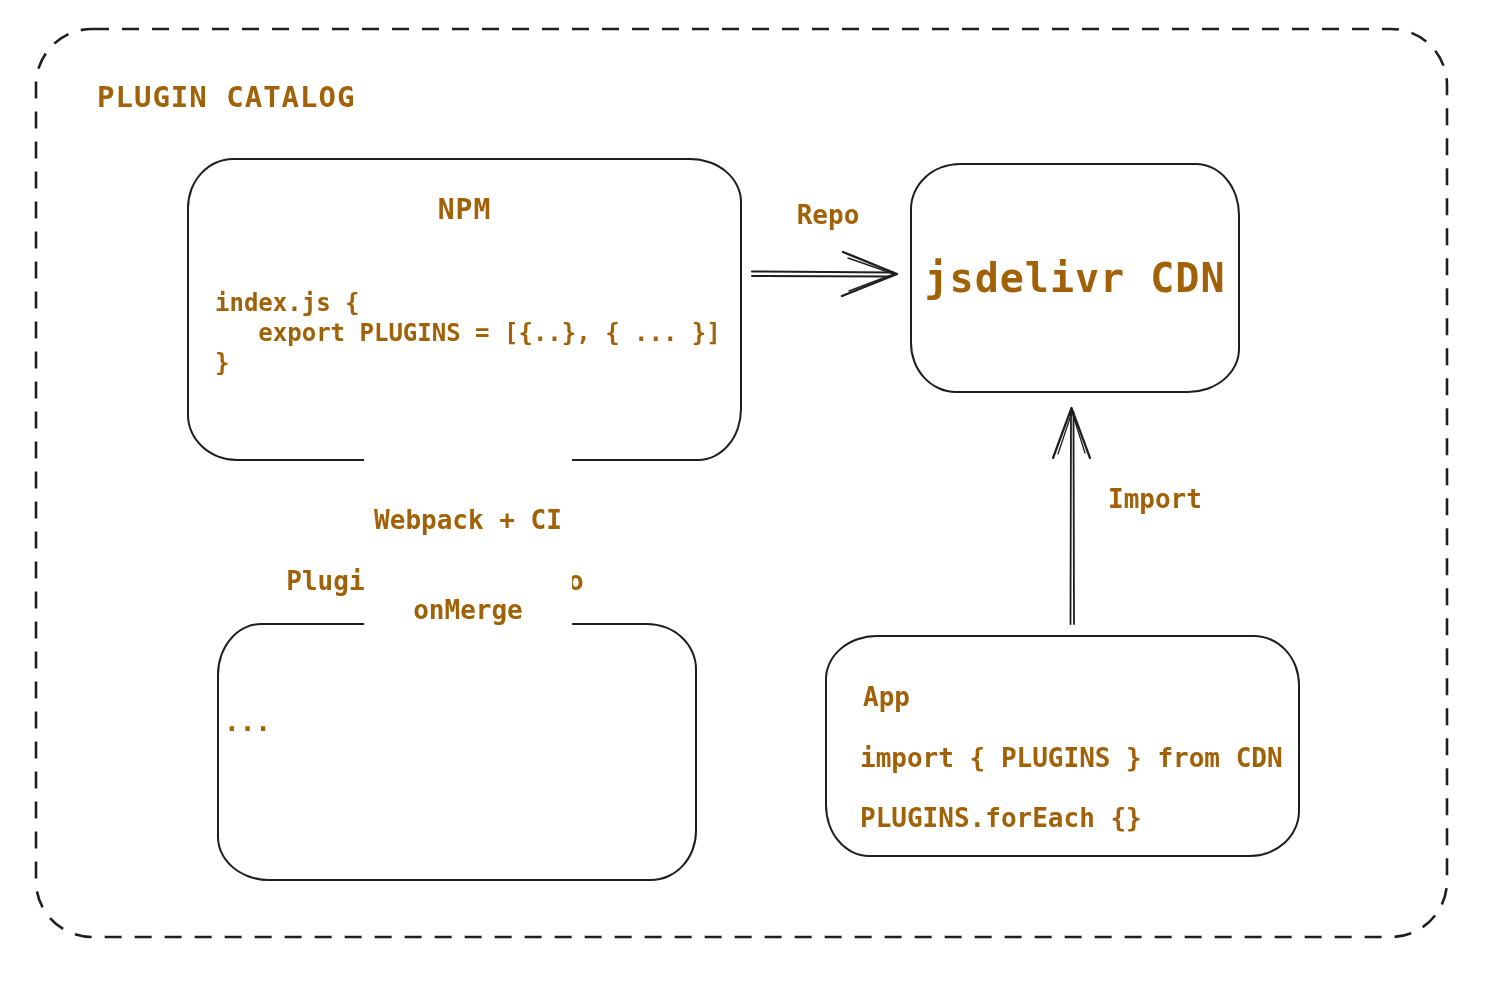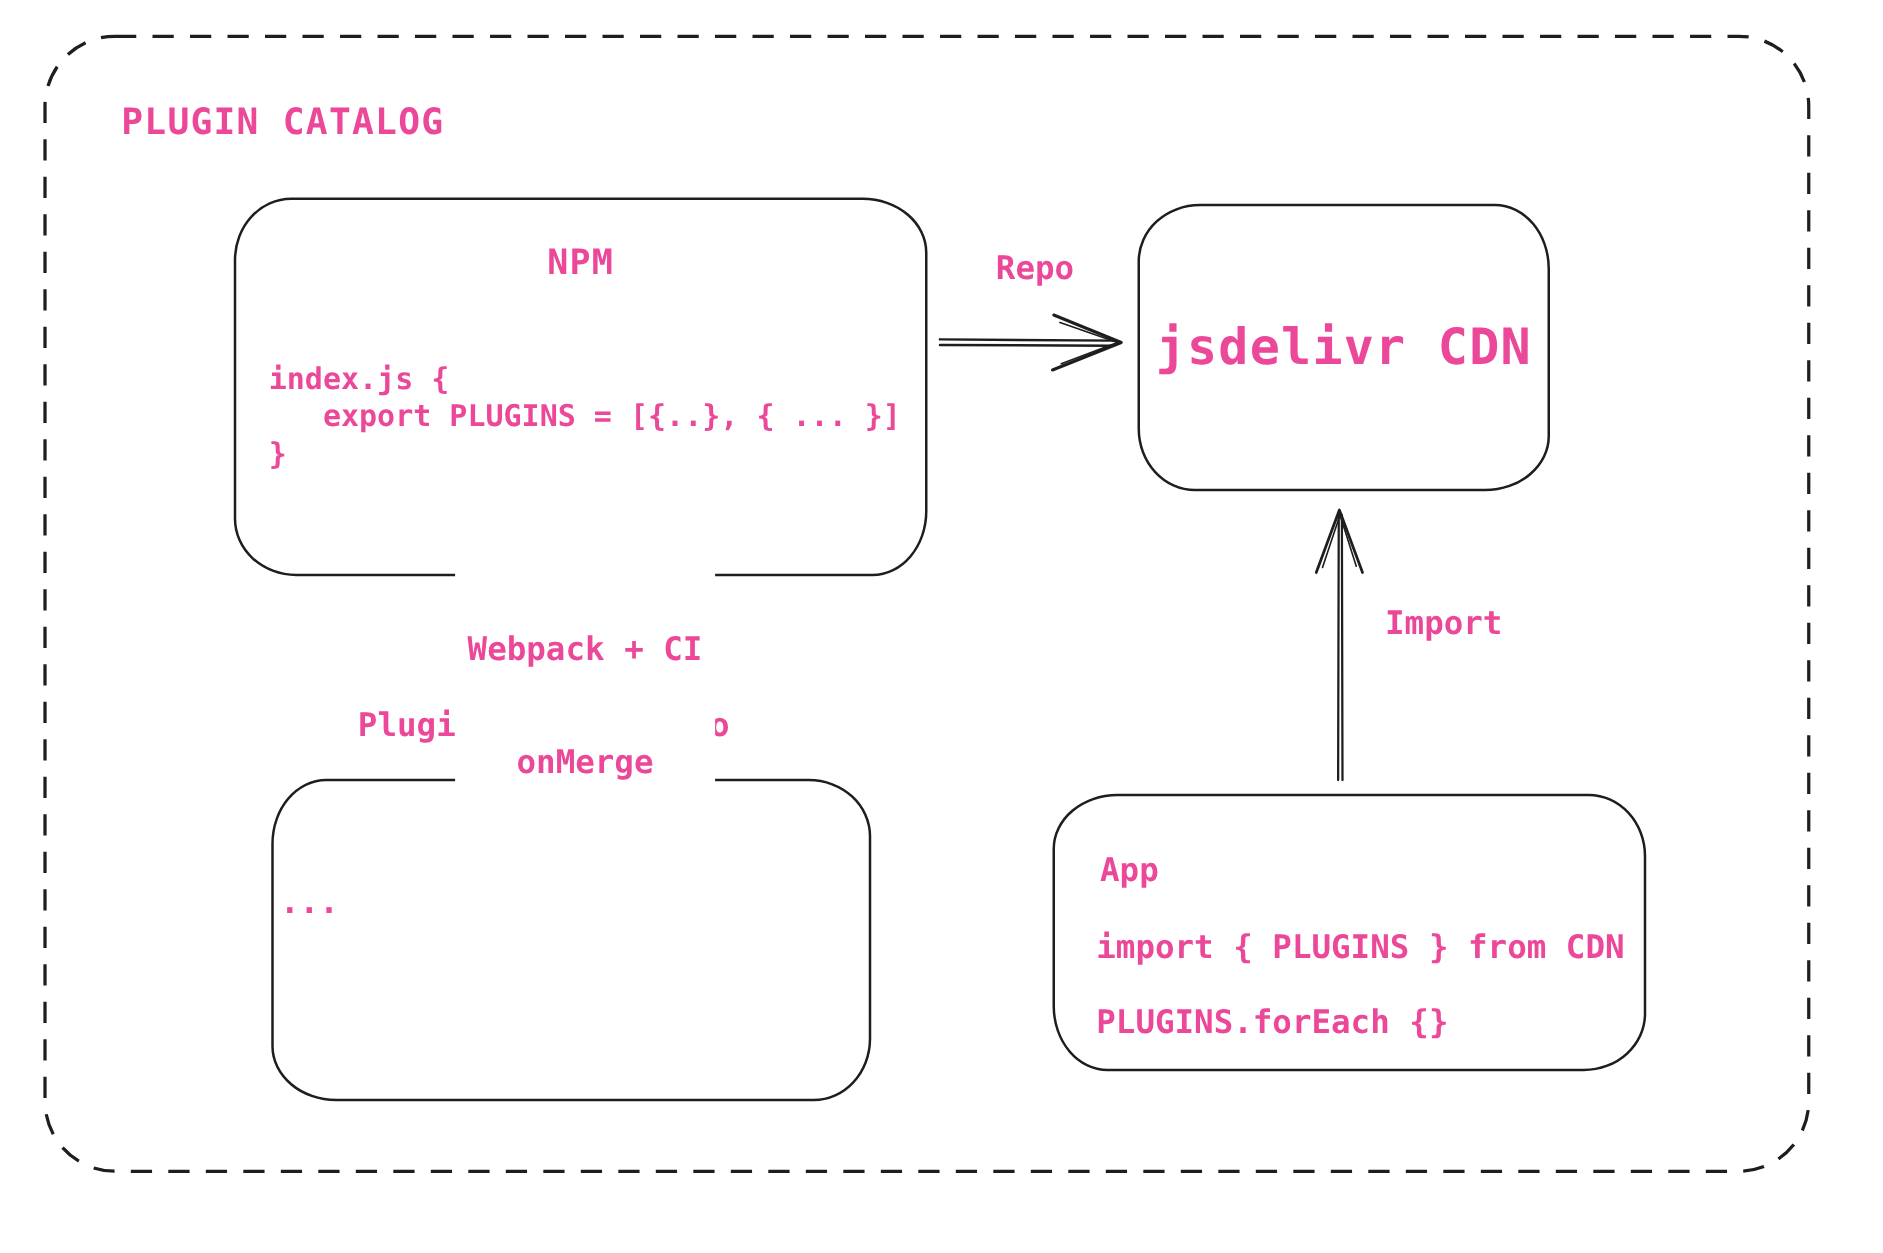--- a/index.html
+++ b/index.html
@@ -6,21 +6,21 @@
     margin: 0;
     padding: 0;
     background: #ffffff;
   }
   .canvas {
     position: relative;
     width: 1506px;
     height: 1002px;
     background: #ffffff;
     font-family: "DejaVu Sans Mono", "Liberation Mono", monospace;
-    color: #ec4899;
+    color: #a16207;
     overflow: hidden;
   }
   .strokes {
     position: absolute;
     left: 0;
     top: 0;
     width: 1506px;
     height: 1002px;
     z-index: 1;
   }
@@ -52,21 +52,20 @@
     align-items: center;
     justify-content: center;
   }
   .node-repo {
     left: 217px; top: 623px; width: 480px; height: 258px;
     border-radius: 44px 50px 46px 52px / 52px 46px 50px 44px;
   }
   .node-app {
     left: 825px; top: 635px; width: 475px; height: 222px;
     border-radius: 52px 46px 50px 44px / 44px 50px 46px 52px;
-    margin-left: 17px;
   }
   .npm-title {
     position: absolute;
     left: 0; right: 0; top: 33px;
     text-align: center;
     font-size: 28px;
     font-weight: 600;
     letter-spacing: 1px;
   }
   .npm-code {

